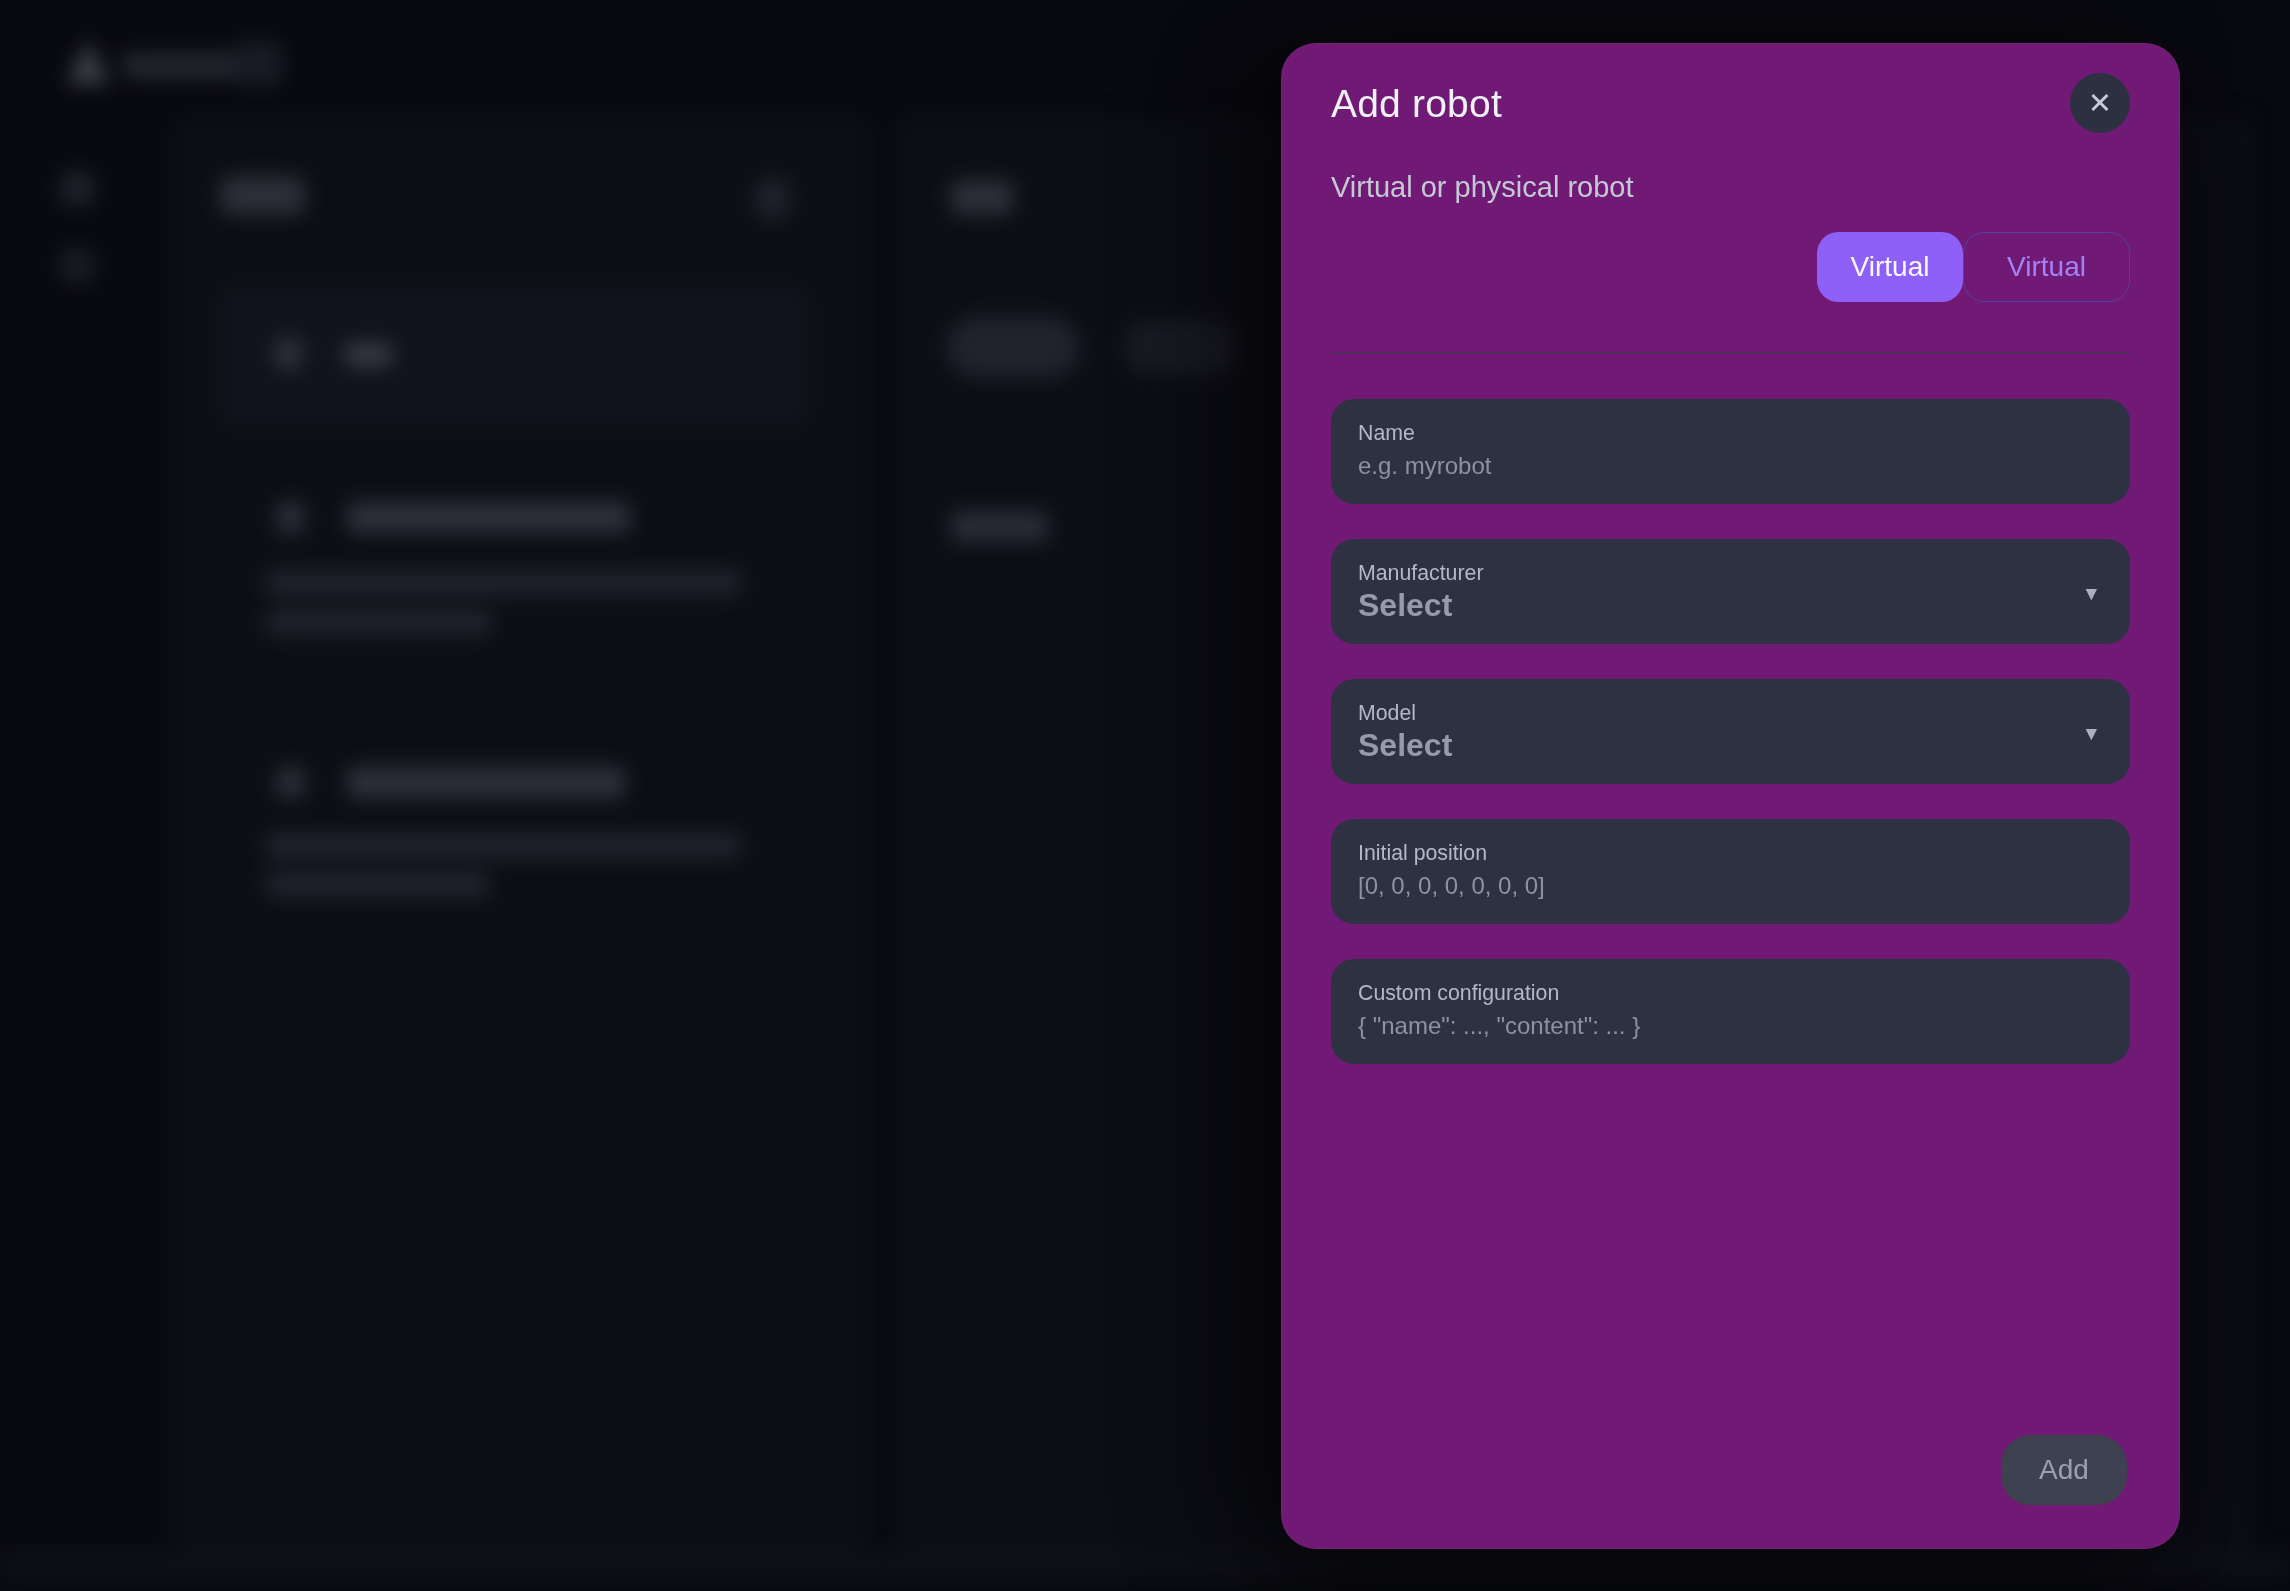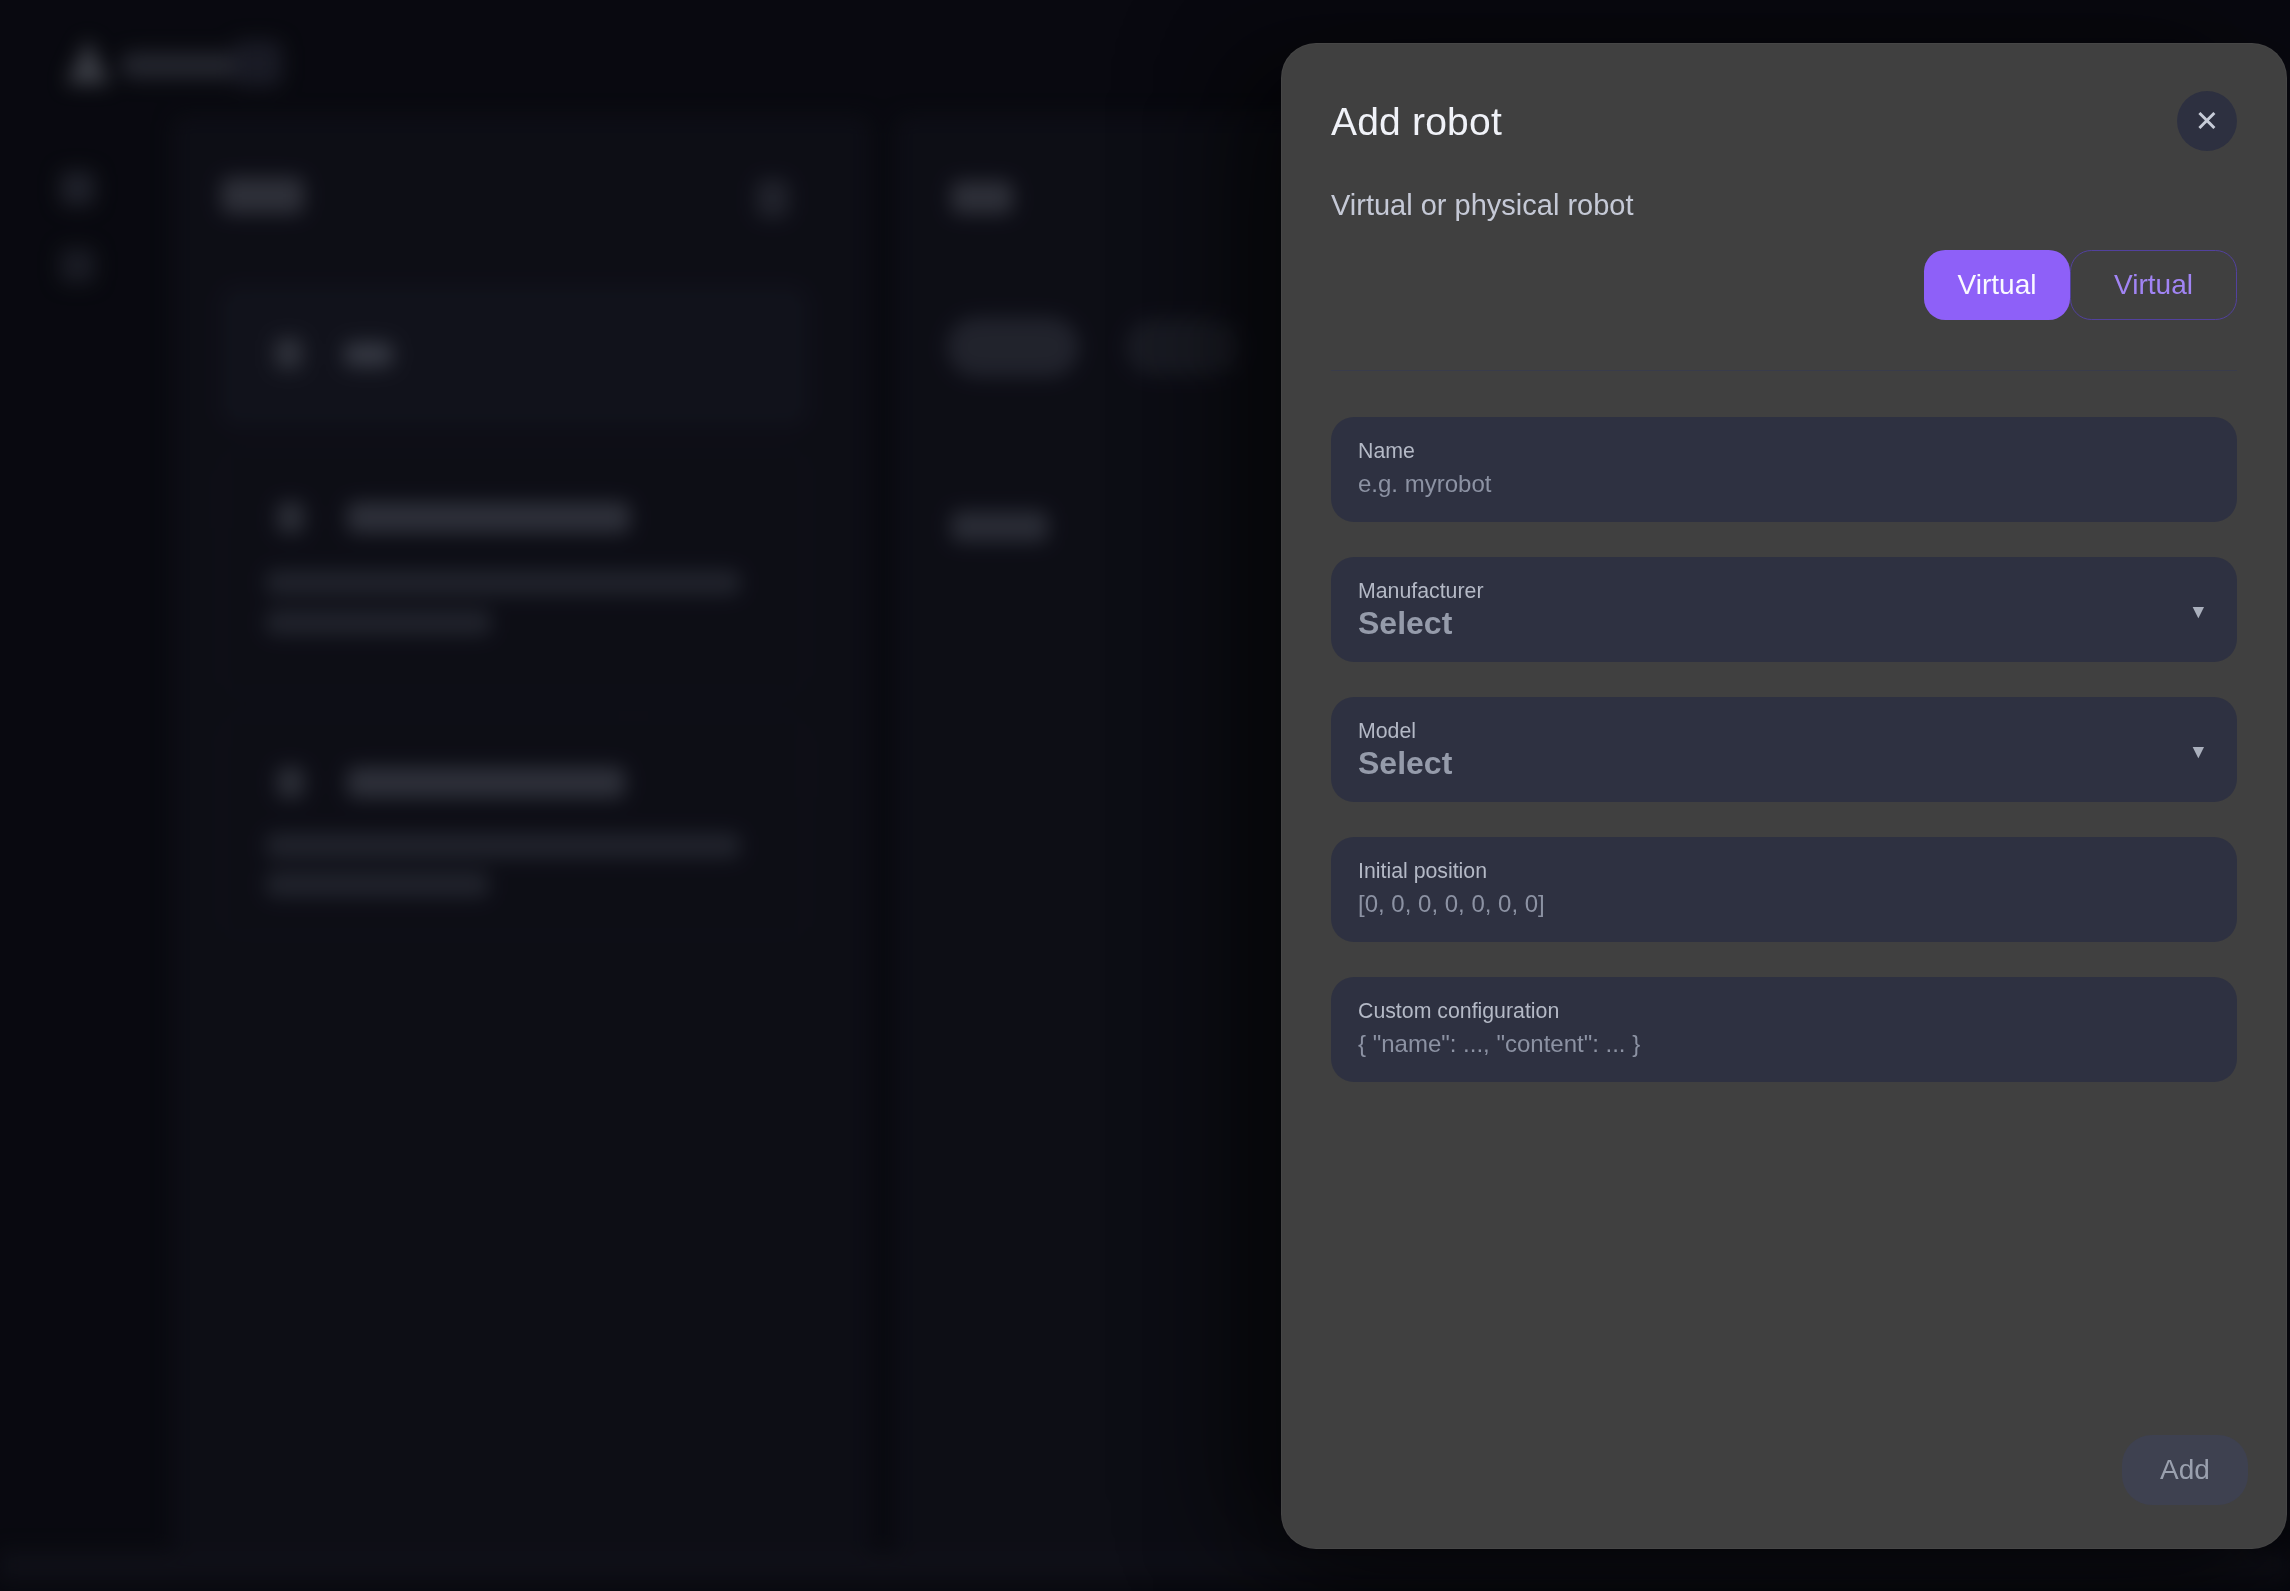--- a/index.html
+++ b/index.html
@@ -25,23 +25,23 @@
   .card{position:absolute;left:47px;width:586px;border-radius:15.5px;box-sizing:border-box;}
   .card-solid{top:170px;height:138px;background:#191b27;border:1px solid #262937;}
   .card-dash{border:1.9px dashed #272a38;}
   .card2{top:334px;height:241px;}
   .card3{top:600px;height:219px;}
   .bottom-strip{left:0;top:1551px;width:2290px;height:29px;background:#151620;}
   
   .scrim{position:absolute;inset:0;background:rgba(6,7,12,0.42);}
   
   .modal{
-    position:absolute;left:1281px;top:43px;width:1006px;height:1506px;
-    background:#404040;border:1px solid rgba(255,255,255,0.03);
-    border-radius:35px;box-sizing:border-box;padding:47px 49px;
+    position:absolute;left:1281px;top:43px;width:899px;height:1506px;
+    background:#701a75;border:1px solid rgba(255,255,255,0.03);
+    border-radius:35px;box-sizing:border-box;padding:29px 49px;
     box-shadow:-58px 0 107px rgba(0,0,0,.45), 0 39px 116px rgba(0,0,0,.5);
   }
   .modal-header{display:flex;align-items:center;justify-content:space-between;height:60px;}
   .modal-title{font-size:39px;line-height:47px;color:#f0f2f8;font-weight:500;letter-spacing:0.2px;}
   .close-btn{width:60px;height:60px;border-radius:50%;background:#2d3040;border:none;
     display:flex;align-items:center;justify-content:center;cursor:pointer;padding:0;}
   .close-x{font-size:29px;color:#c7ccd8;line-height:1;}
   .type-label{margin-top:36px;font-size:29px;line-height:37px;color:#c5c9d6;}
   .type-row{margin-top:26px;display:flex;justify-content:flex-end;}
   .seg-btn{height:70px;border-radius:21.3px;font-size:28px;display:flex;align-items:center;justify-content:center;
@@ -51,21 +51,21 @@
   .divider{margin-top:50px;height:1px;background:#393c4b;}
   .fields{margin-top:46px;display:flex;flex-direction:column;gap:35px;}
   .field{position:relative;height:105px;border-radius:23px;background:#2e3141;box-sizing:border-box;
     padding:15.5px 27px;display:flex;flex-direction:column;justify-content:center;gap:3px;cursor:text;}
   .field-label{font-size:21.3px;line-height:25px;color:#b4b9c6;}
   .field-input{background:transparent;border:none;outline:none;padding:0;margin:0;
     font-family:inherit;font-size:24px;line-height:33px;color:#dfe2ea;width:100%;}
   .field-input::placeholder{color:#8c92a3;opacity:1;}
   .select-value{font-size:32px;line-height:33px;color:#959baa;font-weight:bold;}
   .caret{position:absolute;right:29px;top:50%;transform:translateY(-44%);font-size:19.4px;color:#aab0bd;}
-  .add-btn{position:absolute;right:38px;bottom:43px;width:126px;height:70px;border-radius:30px;
+  .add-btn{position:absolute;right:52px;bottom:43px;width:126px;height:70px;border-radius:30px;
     background:#3e4150;border:none;color:#9aa0ae;font-size:28px;font-family:inherit;cursor:pointer;}
 </style>
 </head>
 <body>
 
 <div class="bg-app">
   <div class="logo-tri"></div>
   <div class="blob brand-blob"></div>
   <div class="blob badge-blob"></div>
 

